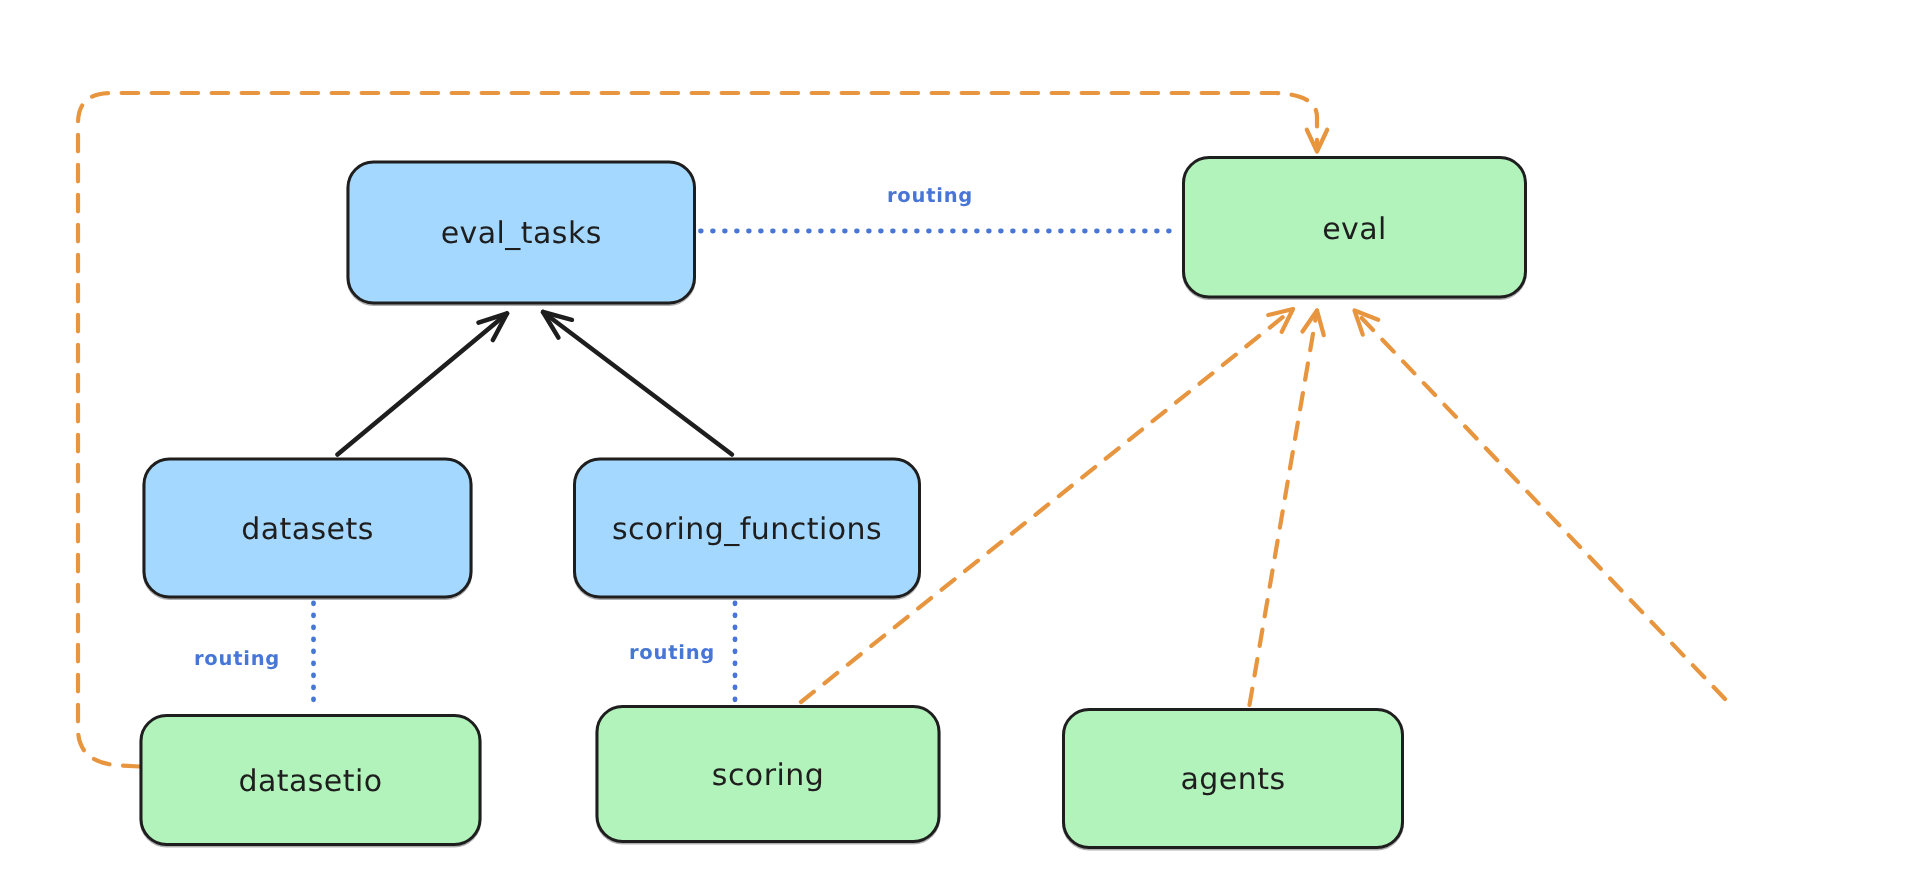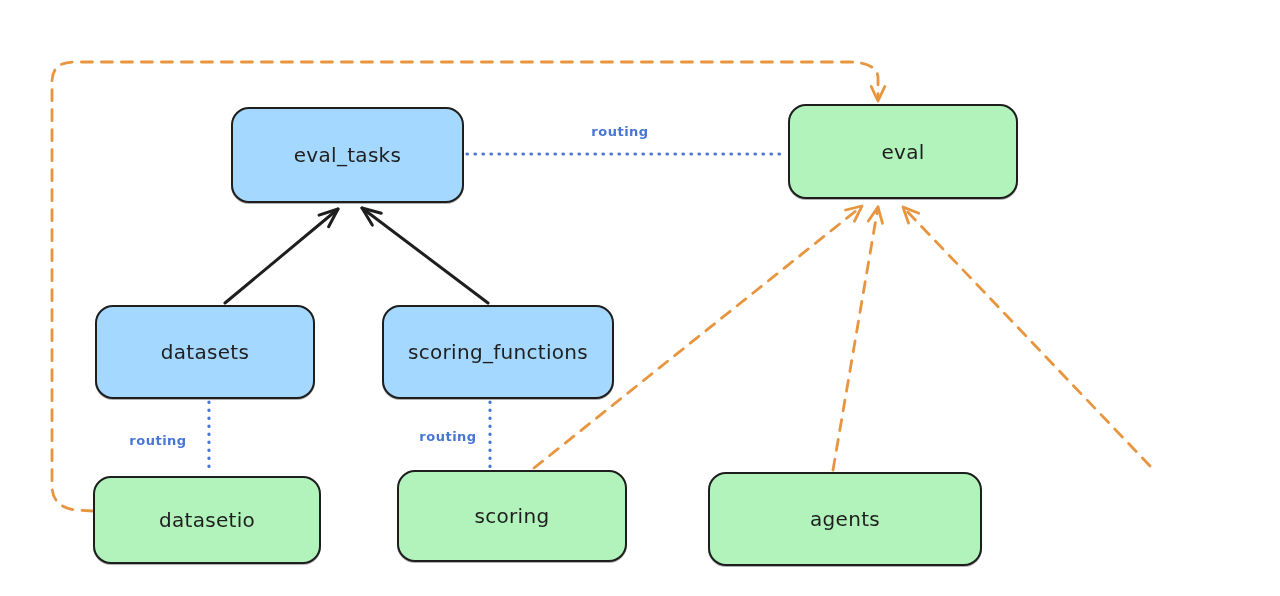--- a/index.html
+++ b/index.html
@@ -90,21 +90,21 @@
   </div>
 
   <div class="node green" style="left:93px;top:476px;width:228px;height:88px;">
     <span>datasetio</span>
   </div>
 
   <div class="node green" style="left:385px;top:470px;width:230px;height:92px;margin-left:12px;">
     <span>scoring</span>
   </div>
 
-  <div class="node green" style="left:708px;top:472px;width:274px;height:94px;">
+  <div class="node green" style="left:708px;top:472px;width:228px;height:94px;">
     <span>agents</span>
   </div>
 
 
   <span class="edge-label" style="left:620px;top:131px;">routing</span>
   <span class="edge-label" style="left:158px;top:440px;">routing</span>
   <span class="edge-label" style="left:448px;top:436px;">routing</span>
 
 </div>
 

